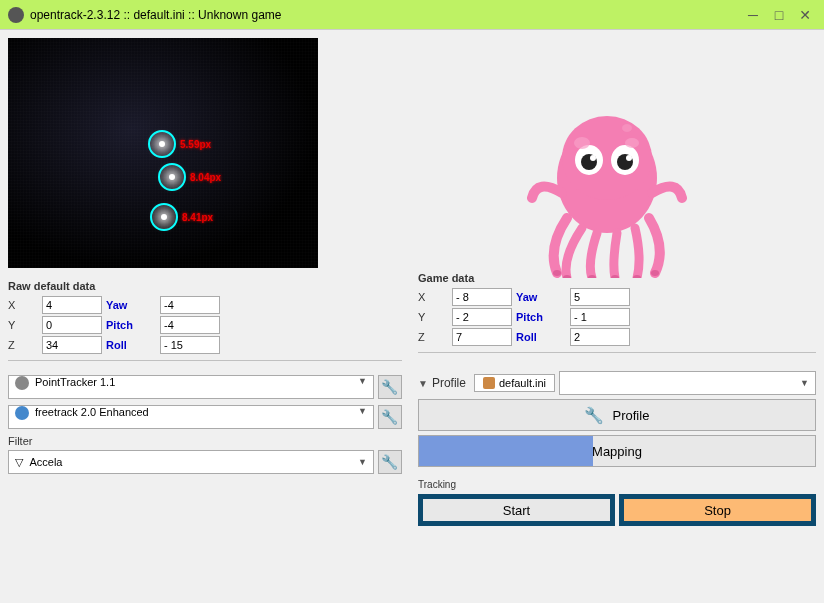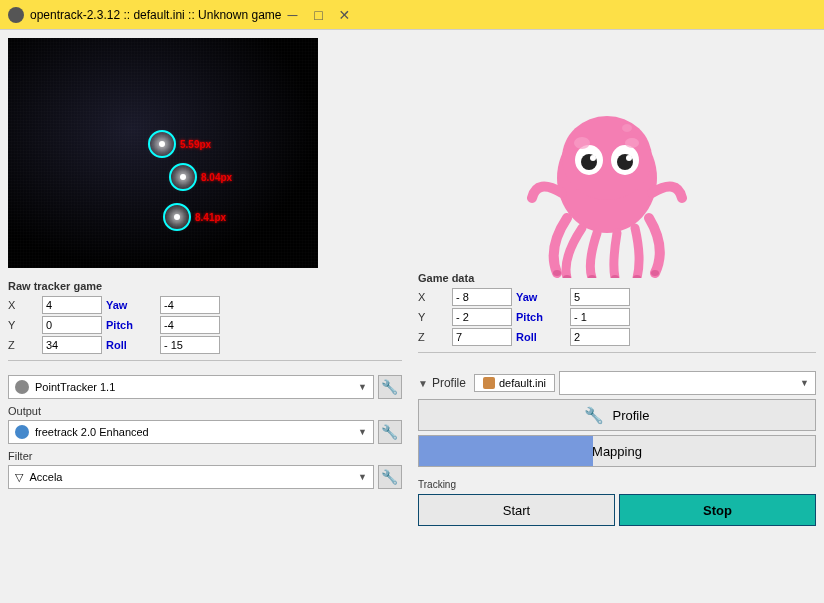--- a/index.html
+++ b/index.html
@@ -7,24 +7,25 @@
       font-family: "Segoe UI", Arial, sans-serif;
       font-size: 12px;
       background: #f0f0f0;
       width: 824px;
       height: 603px;
       overflow: hidden;
     }
 
     
     .titlebar {
-      background: #fde047;
+      background: #bef264;
       height: 30px;
       display: flex;
       align-items: center;
+      justify-content: space-between;
       padding: 0 8px;
       border-bottom: 1px solid #ccc;
     }
     .titlebar-left {
       display: flex;
       align-items: center;
       gap: 6px;
       font-size: 12px;
     }
     .titlebar-icon {
@@ -106,22 +107,22 @@
       box-shadow: 0 0 8px 4px rgba(255,255,255,0.8);
     }
     .track-label {
       color: #e00;
       font-size: 10px;
       margin-left: 4px;
       font-weight: bold;
       text-shadow: 0 0 3px #f00;
     }
     .point1 { top: 92px; left: 140px; }
-    .point2 { top: 125px; left: 161px; }
-    .point3 { top: 165px; left: 155px; }
+    .point2 { top: 125px; left: 150px; }
+    .point3 { top: 165px; left: 142px; }
 
     
     .octopus-area {
       position: absolute;
       right: 10px;
       top: 30px;
       width: 200px;
       height: 230px;
       display: flex; align-items: center; justify-content: center;
     }
@@ -167,21 +168,21 @@
       align-items: center;
       gap: 4px;
       margin-bottom: 6px;
     }
     .combo-box {
       flex: 1;
       height: 24px;
       border: 1px solid #aaa;
       background: white;
       display: flex;
-      align-items: center;
+      align-items: flex-start;
       padding: 0 6px;
       font-size: 11px;
       position: relative;
     }
     .combo-icon {
       width: 14px; height: 14px;
       border-radius: 50%;
       background: #888;
       margin-right: 6px;
       display: inline-block;
@@ -286,27 +287,27 @@
       color: #333;
       margin-bottom: 4px;
     }
     .tracking-buttons {
       display: flex;
       gap: 4px;
     }
     .track-btn {
       flex: 1;
       height: 32px;
-      border: 1px solid #0c4a6e;
+      border: 5px solid #0c4a6e;
       font-size: 13px;
       cursor: pointer;
       display: flex; align-items: center; justify-content: center;
     }
     .track-btn.start { background: #e8e8e8; }
-    .track-btn.stop { background: #14b8a6; font-weight: bold; }
+    .track-btn.stop { background: #fdba74; font-weight: normal; }
 
     
     .octopus-svg { width: 160px; height: 190px; }
 
     
     .separator {
       border: none;
       border-top: 1px solid #c0c0c0;
       margin: 6px 0;
     }
@@ -353,21 +354,21 @@
         <div class="track-point point3">
           <div class="track-circle">
             <div class="track-dot"></div>
           </div>
           <span class="track-label">8.41px</span>
         </div>
       </div>
     </div>
 
     <div class="data-section">
-      <div class="section-title">Raw tracker game</div>
+      <div class="section-title">Raw default data</div>
       <div class="data-grid">
 
         <span class="data-label">X</span>
         <div class="data-value">4</div>
         <span class="data-label data-value-blue" style="color:#0000cc;font-weight:bold;">Yaw</span>
         <div class="data-value">-4</div>
 
         <span class="data-label">Y</span>
         <div class="data-value">0</div>
         <span class="data-label data-value-blue" style="color:#0000cc;font-weight:bold;">Pitch</span>
@@ -385,21 +386,20 @@
     <div class="controls-section">
       <div class="control-row">
         <div class="combo-box">
           <span class="combo-icon"></span>
           <span>PointTracker 1.1</span>
           <span class="combo-arrow">▼</span>
         </div>
         <div class="combo-btn">🔧</div>
       </div>
 
-      <div class="control-label">Output</div>
       <div class="control-row">
         <div class="combo-box">
           <span class="combo-icon blue"></span>
           <span>freetrack 2.0 Enhanced</span>
           <span class="combo-arrow">▼</span>
         </div>
         <div class="combo-btn">🔧</div>
       </div>
 
       <div class="control-label">Filter</div>

